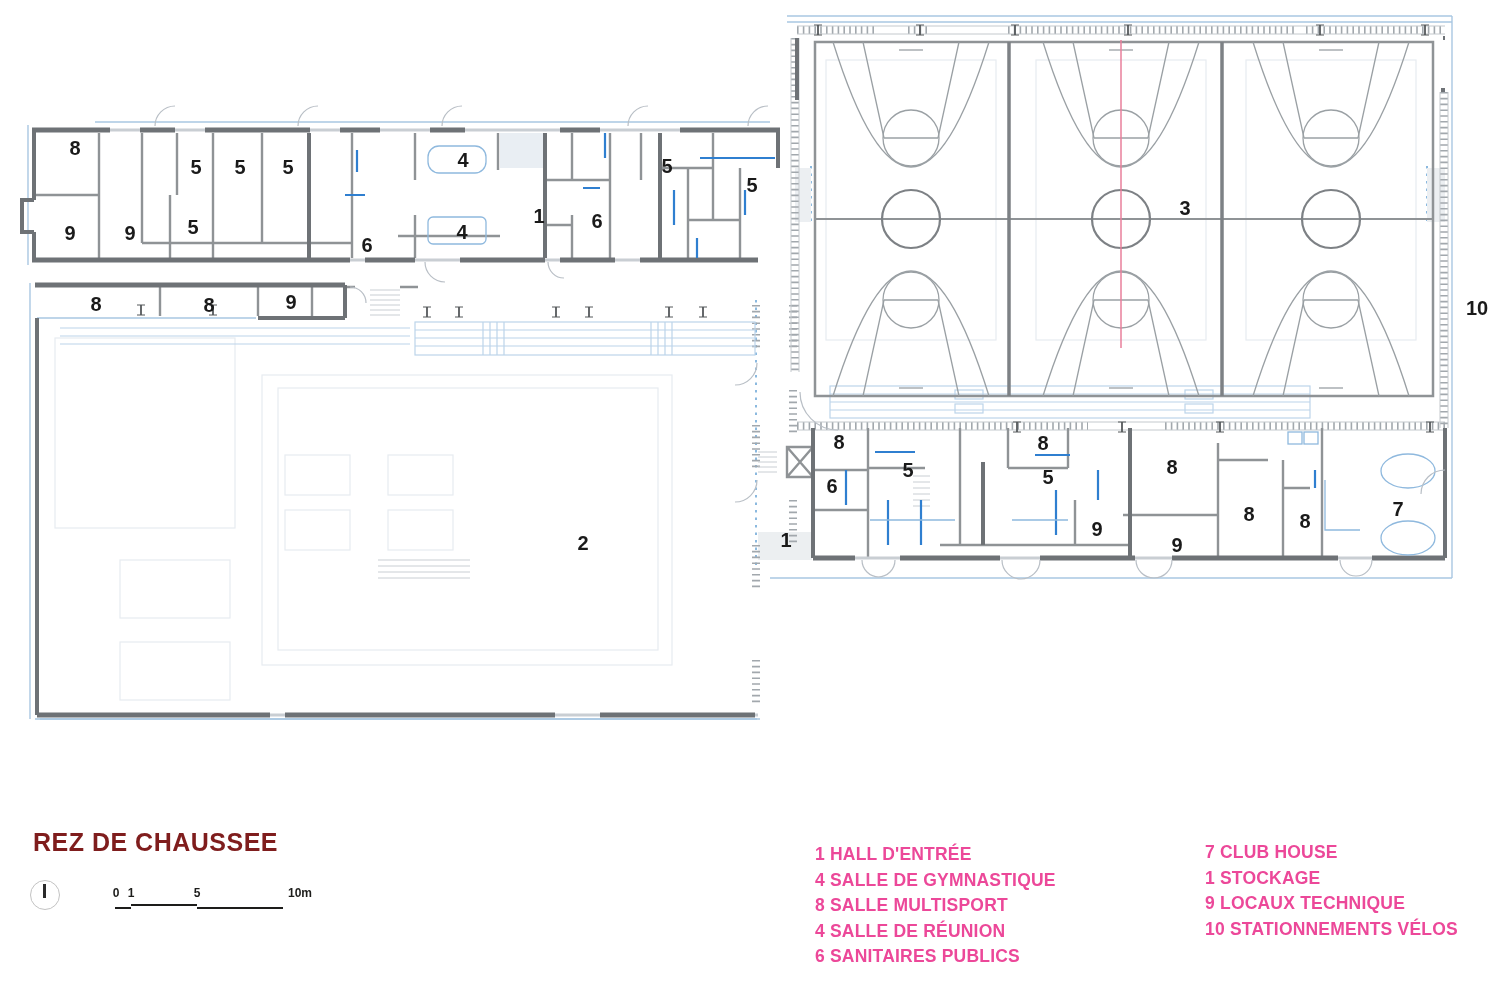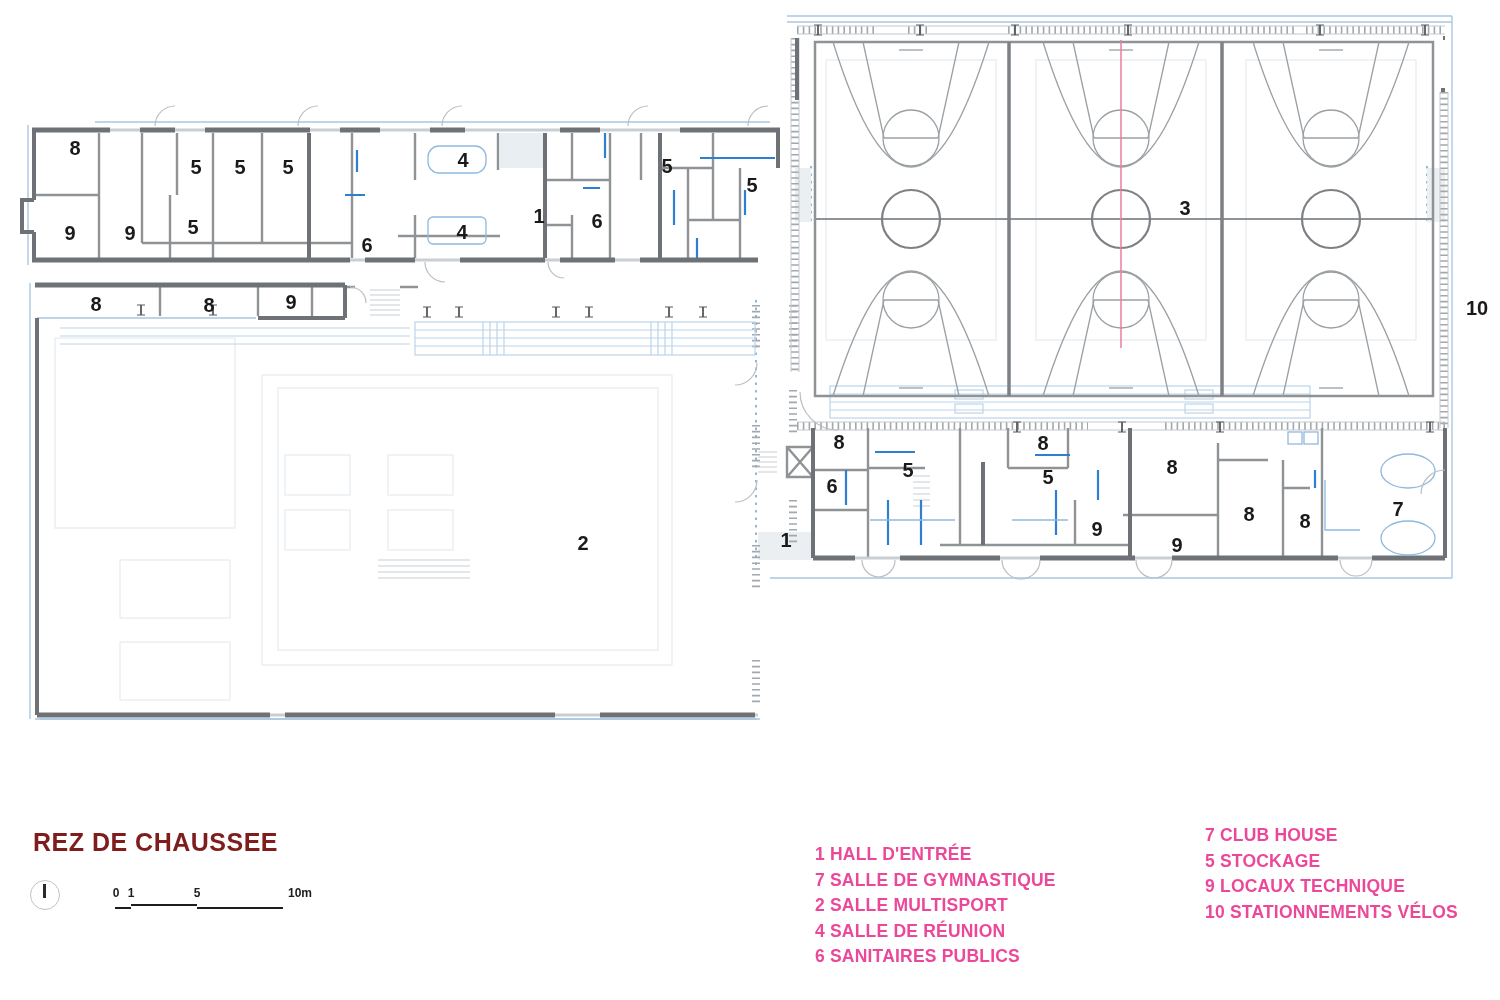--- a/index.html
+++ b/index.html
@@ -9,21 +9,21 @@
   .rm{position:absolute;transform:translate(-50%,-50%);font-size:20px;font-weight:bold;
       color:#1a1a1a;letter-spacing:0;line-height:1;white-space:nowrap;}
   .title{position:absolute;left:33px;top:828px;font-size:25px;font-weight:bold;letter-spacing:.5px;color:#7f1d1d;}
   .north{position:absolute;left:30px;top:880px;width:28px;height:28px;border:1px solid #c3c3c3;border-radius:50%;background:#fff;}
   .north-line{position:absolute;left:43px;top:884px;width:3px;height:14px;background:#2a2a2a;}
   .scale-num{position:absolute;top:886px;font-size:12px;font-weight:bold;color:#1d1d1b;transform:translateX(-50%);}
   .sbar{position:absolute;background:#1d1d1b;height:2px;}
   .legend{position:absolute;font-size:17.5px;font-weight:bold;color:#ec4899;letter-spacing:.2px;}
   .legend div{line-height:25.5px;white-space:nowrap;}
   #legend-1{left:815px;top:842px;}
-  #legend-2{left:1205px;top:823px;}
+  #legend-2{left:1205px;top:840px;}
 </style>
 </head>
 <body>
 
 <div id="stage">
 
 <svg id="plan-svg" width="1500" height="1000" viewBox="0 0 1500 1000">
   <defs>
     <g id="court" fill="none" stroke="#9aa0a4" stroke-width="1.3">
       <path d="M-48,0 L-27,96 M48,0 L27,96"></path>
@@ -266,25 +266,25 @@
   <span class="scale-num" style="left:116px">0</span>
   <span class="scale-num" style="left:131px">1</span>
   <span class="scale-num" style="left:197px">5</span>
   <span class="scale-num" style="left:300px">10m</span>
   <div class="sbar" style="left:115px;top:907px;width:16px"></div>
   <div class="sbar" style="left:131px;top:904px;width:66px;height:1.5px"></div>
   <div class="sbar" style="left:197px;top:907px;width:86px"></div>
 
   <div class="legend" id="legend-1">
     <div>1 HALL D'ENTRÉE</div>
-    <div>7 SALLE DE GYMNASTIQUE</div>
-    <div>2 SALLE MULTISPORT</div>
+    <div>4 SALLE DE GYMNASTIQUE</div>
+    <div>8 SALLE MULTISPORT</div>
     <div>4 SALLE DE RÉUNION</div>
     <div>6 SANITAIRES PUBLICS</div>
   </div>
   <div class="legend" id="legend-2">
     <div>7 CLUB HOUSE</div>
-    <div>5 STOCKAGE</div>
+    <div>1 STOCKAGE</div>
     <div>9 LOCAUX TECHNIQUE</div>
     <div>10 STATIONNEMENTS VÉLOS</div>
   </div>
 
 </div>
 
 </body></html>

